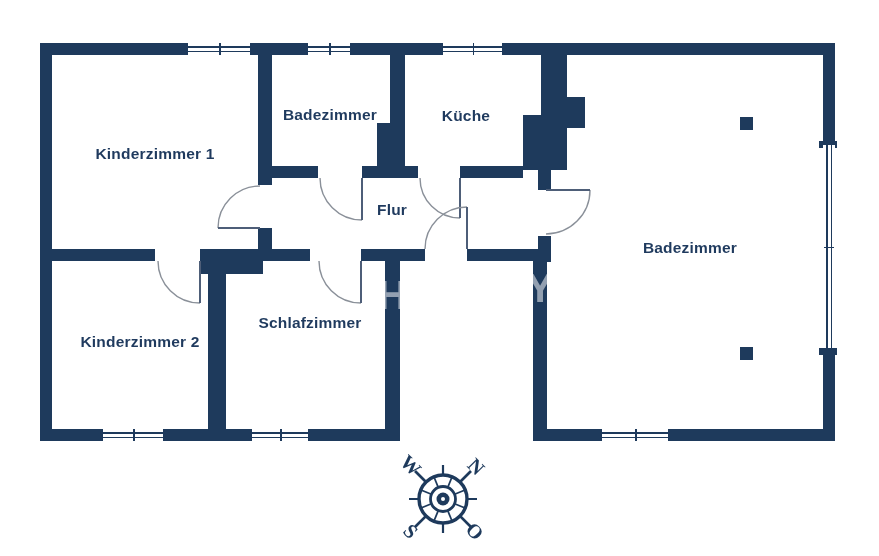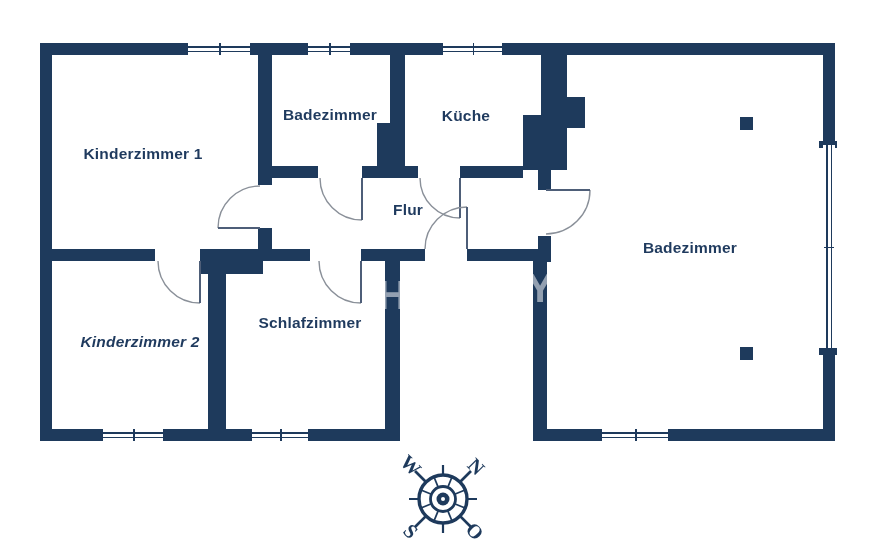--- a/index.html
+++ b/index.html
@@ -141,26 +141,26 @@
     <path d="M420,178 A40 40 0 0 0 460,218" fill="none" stroke="var(--arc)" stroke-width="1.4"></path>
     <line x1="460" y1="178" x2="460" y2="218" stroke="var(--leaf)" stroke-width="2"></line>
 
     <path d="M425,249 A42 42 0 0 1 467,207" fill="none" stroke="var(--arc)" stroke-width="1.4"></path>
     <line x1="467" y1="207" x2="467" y2="249" stroke="var(--leaf)" stroke-width="2"></line>
 
     <path d="M590,190 A44 44 0 0 1 546,234" fill="none" stroke="var(--arc)" stroke-width="1.4"></path>
     <line x1="546" y1="190" x2="590" y2="190" stroke="var(--leaf)" stroke-width="2"></line>
   </svg>
 
-  <div class="room-label" style="left:143px;top:154px;">Kinderzimmer 1</div>
+  <div class="room-label" style="left:155px;top:154px;">Kinderzimmer 1</div>
   <div class="room-label" style="left:330px;top:115px;text-align:right;">Badezimmer</div>
   <div class="room-label" style="left:466px;top:116px;">Küche</div>
-  <div class="room-label" style="left:408px;top:210px;">Flur</div>
+  <div class="room-label" style="left:392px;top:210px;">Flur</div>
   <div class="room-label" style="left:690px;top:248px;">Badezimmer</div>
-  <div class="room-label" style="left:140px;top:342px;font-style:italic;">Kinderzimmer 2</div>
+  <div class="room-label" style="left:140px;top:342px;">Kinderzimmer 2</div>
   <div class="room-label" style="left:310px;top:323px;">Schlafzimmer</div>
 
   <svg id="compass" width="130" height="122" viewBox="0 0 130 122" style="left:378px;top:434px;">
     <g stroke="#1e3a5c" stroke-width="2.6">
 
       <line x1="65" y1="65" x2="93" y2="37"></line>
       <line x1="65" y1="65" x2="93" y2="93"></line>
       <line x1="65" y1="65" x2="37" y2="93"></line>
       <line x1="65" y1="65" x2="37" y2="37"></line>
 

